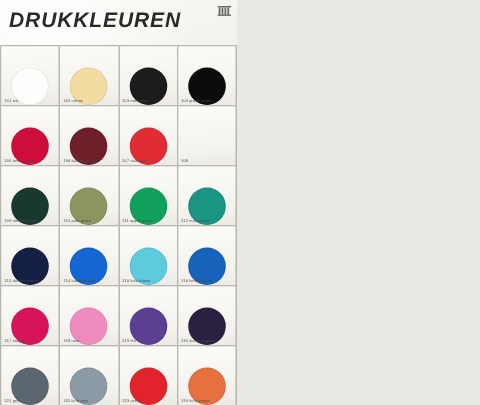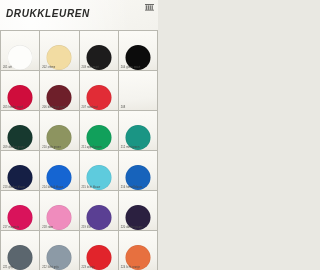--- a/index.html
+++ b/index.html
@@ -24,21 +24,21 @@
       linear-gradient(160deg, #fbfaf6 0%, #edece6 45%, #e4e3db 100%);
     pointer-events:none;
   }
   #header{
     position:relative;
     height:30px;
     padding:8px 0 0 6px;
     box-sizing:border-box;
   }
   #title{
-    font-size:10px;
+    font-size:14px;
     font-weight:bold;
     font-style:italic;
     letter-spacing:.6px;
     color:#2a2a28;
     line-height:11px;
   }
   #brand-mark{
     position:absolute;
     right:4px;top:3px;
     width:9px;height:8px;

